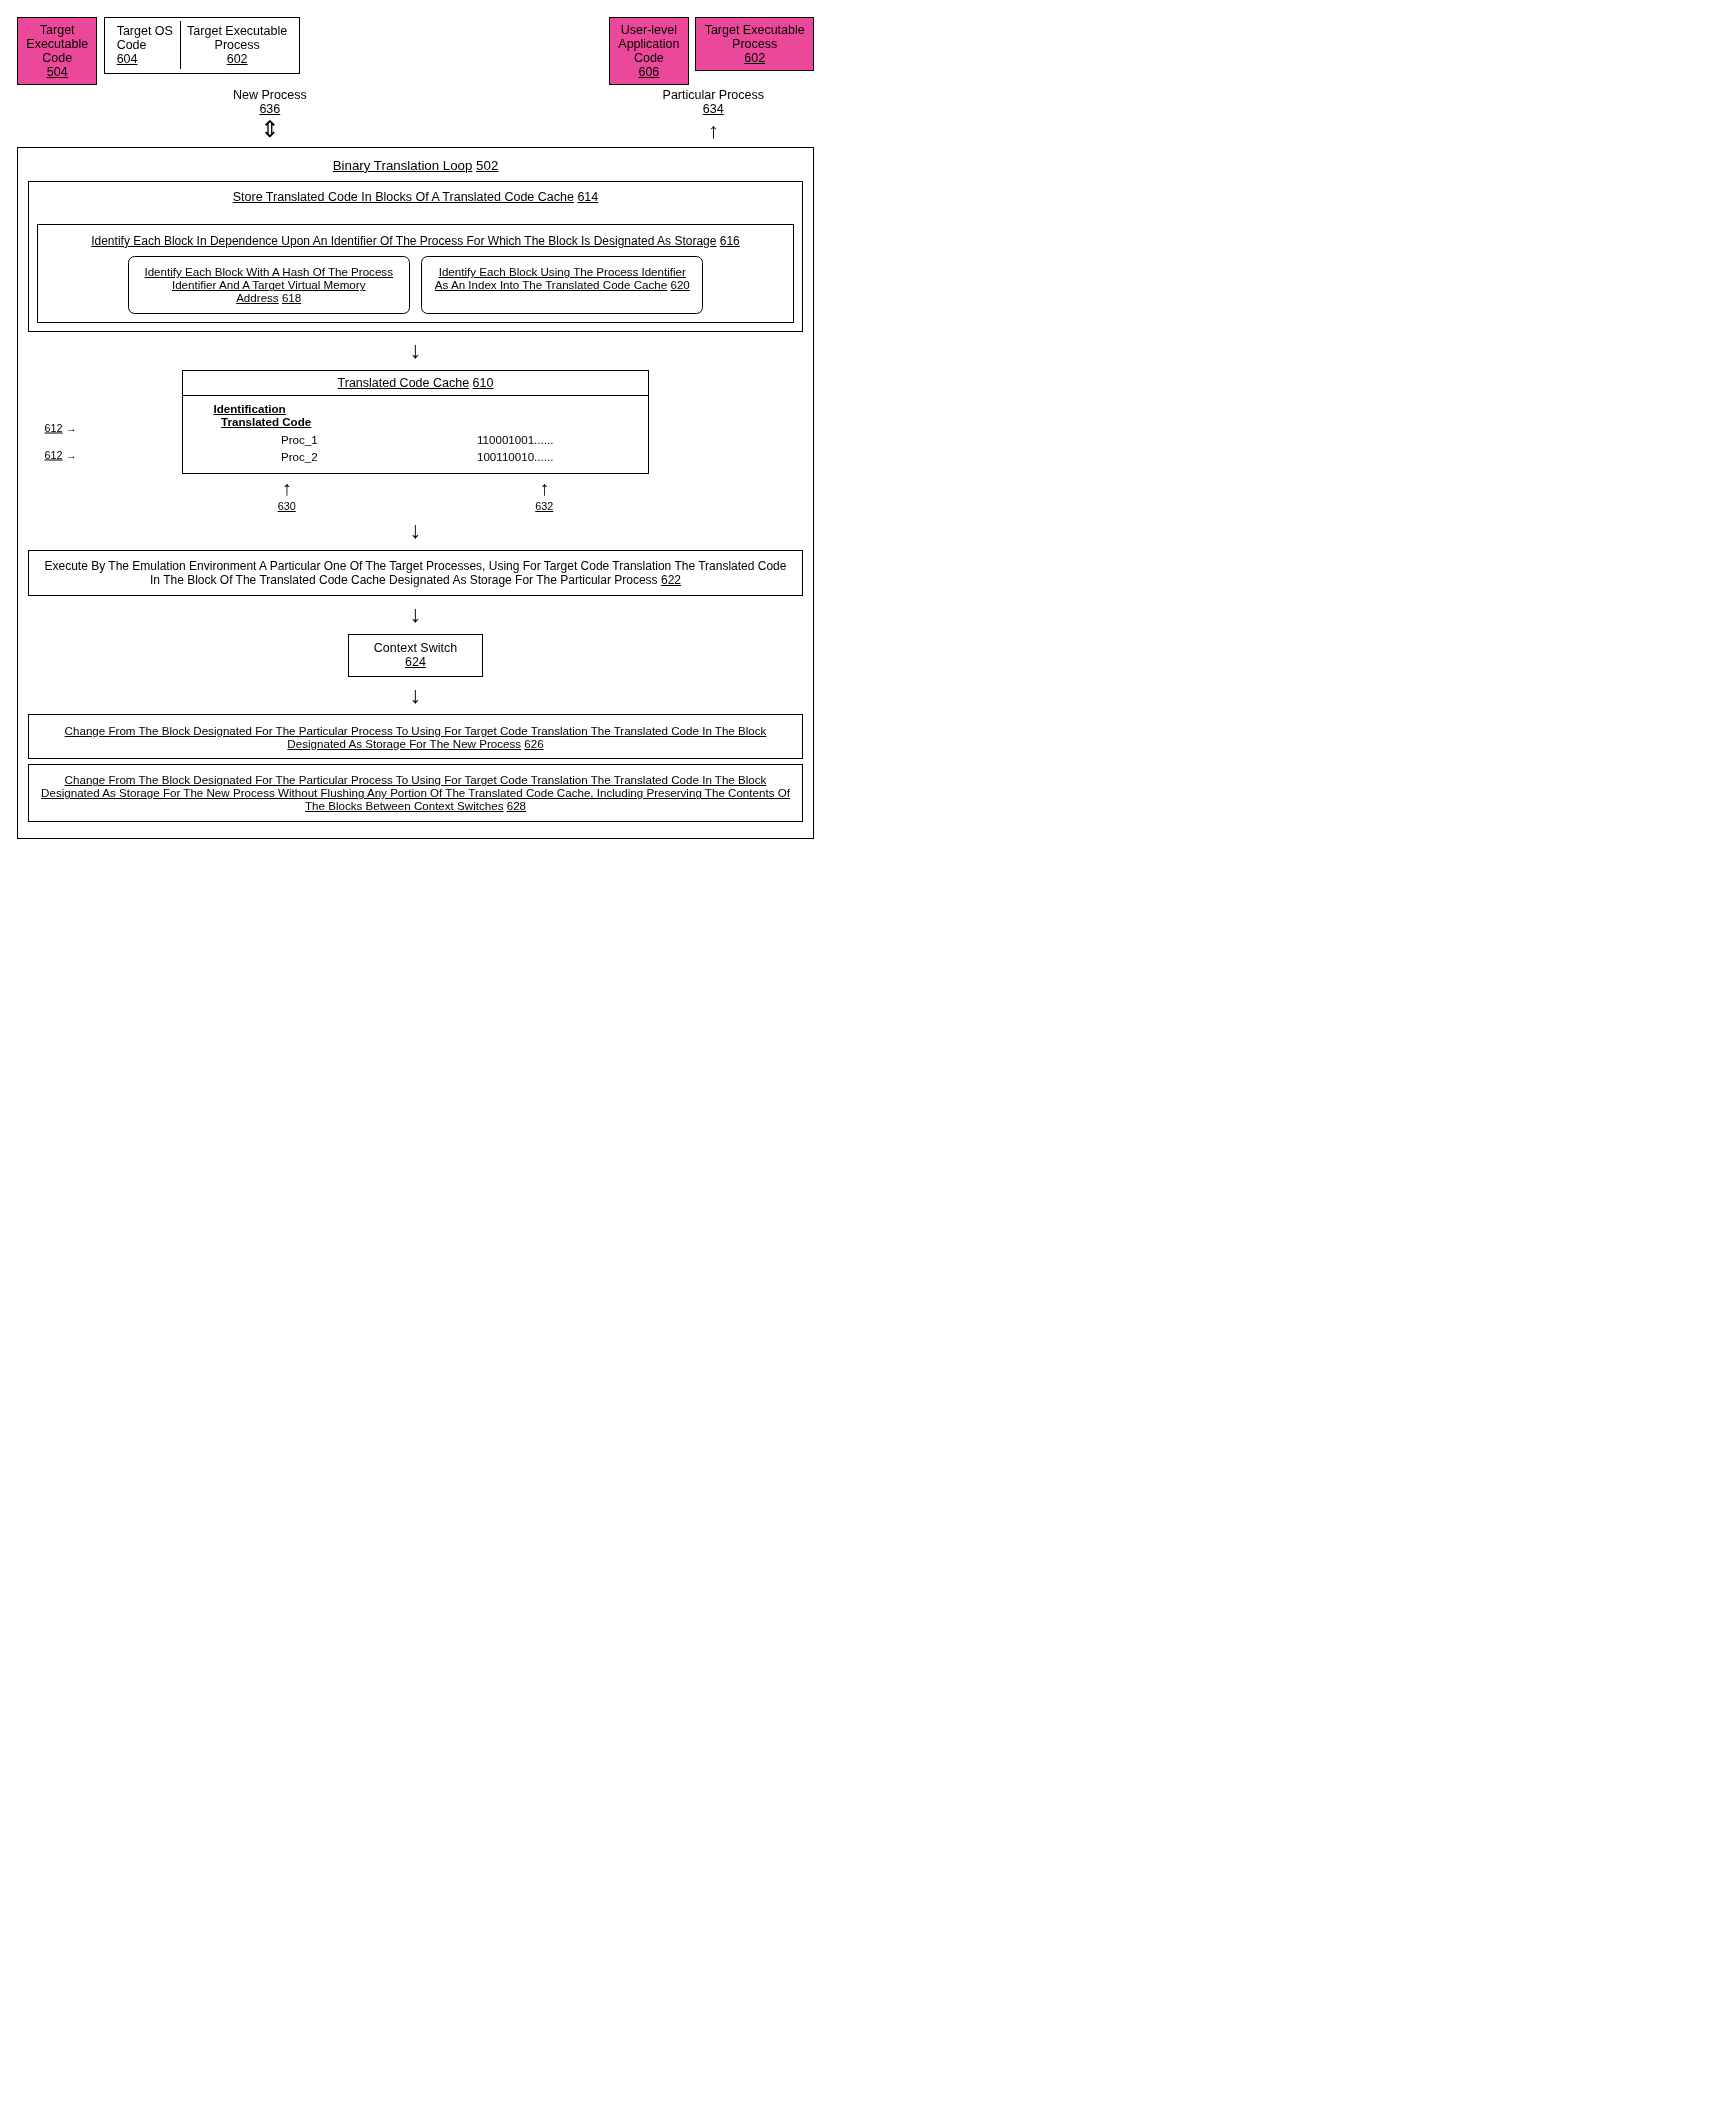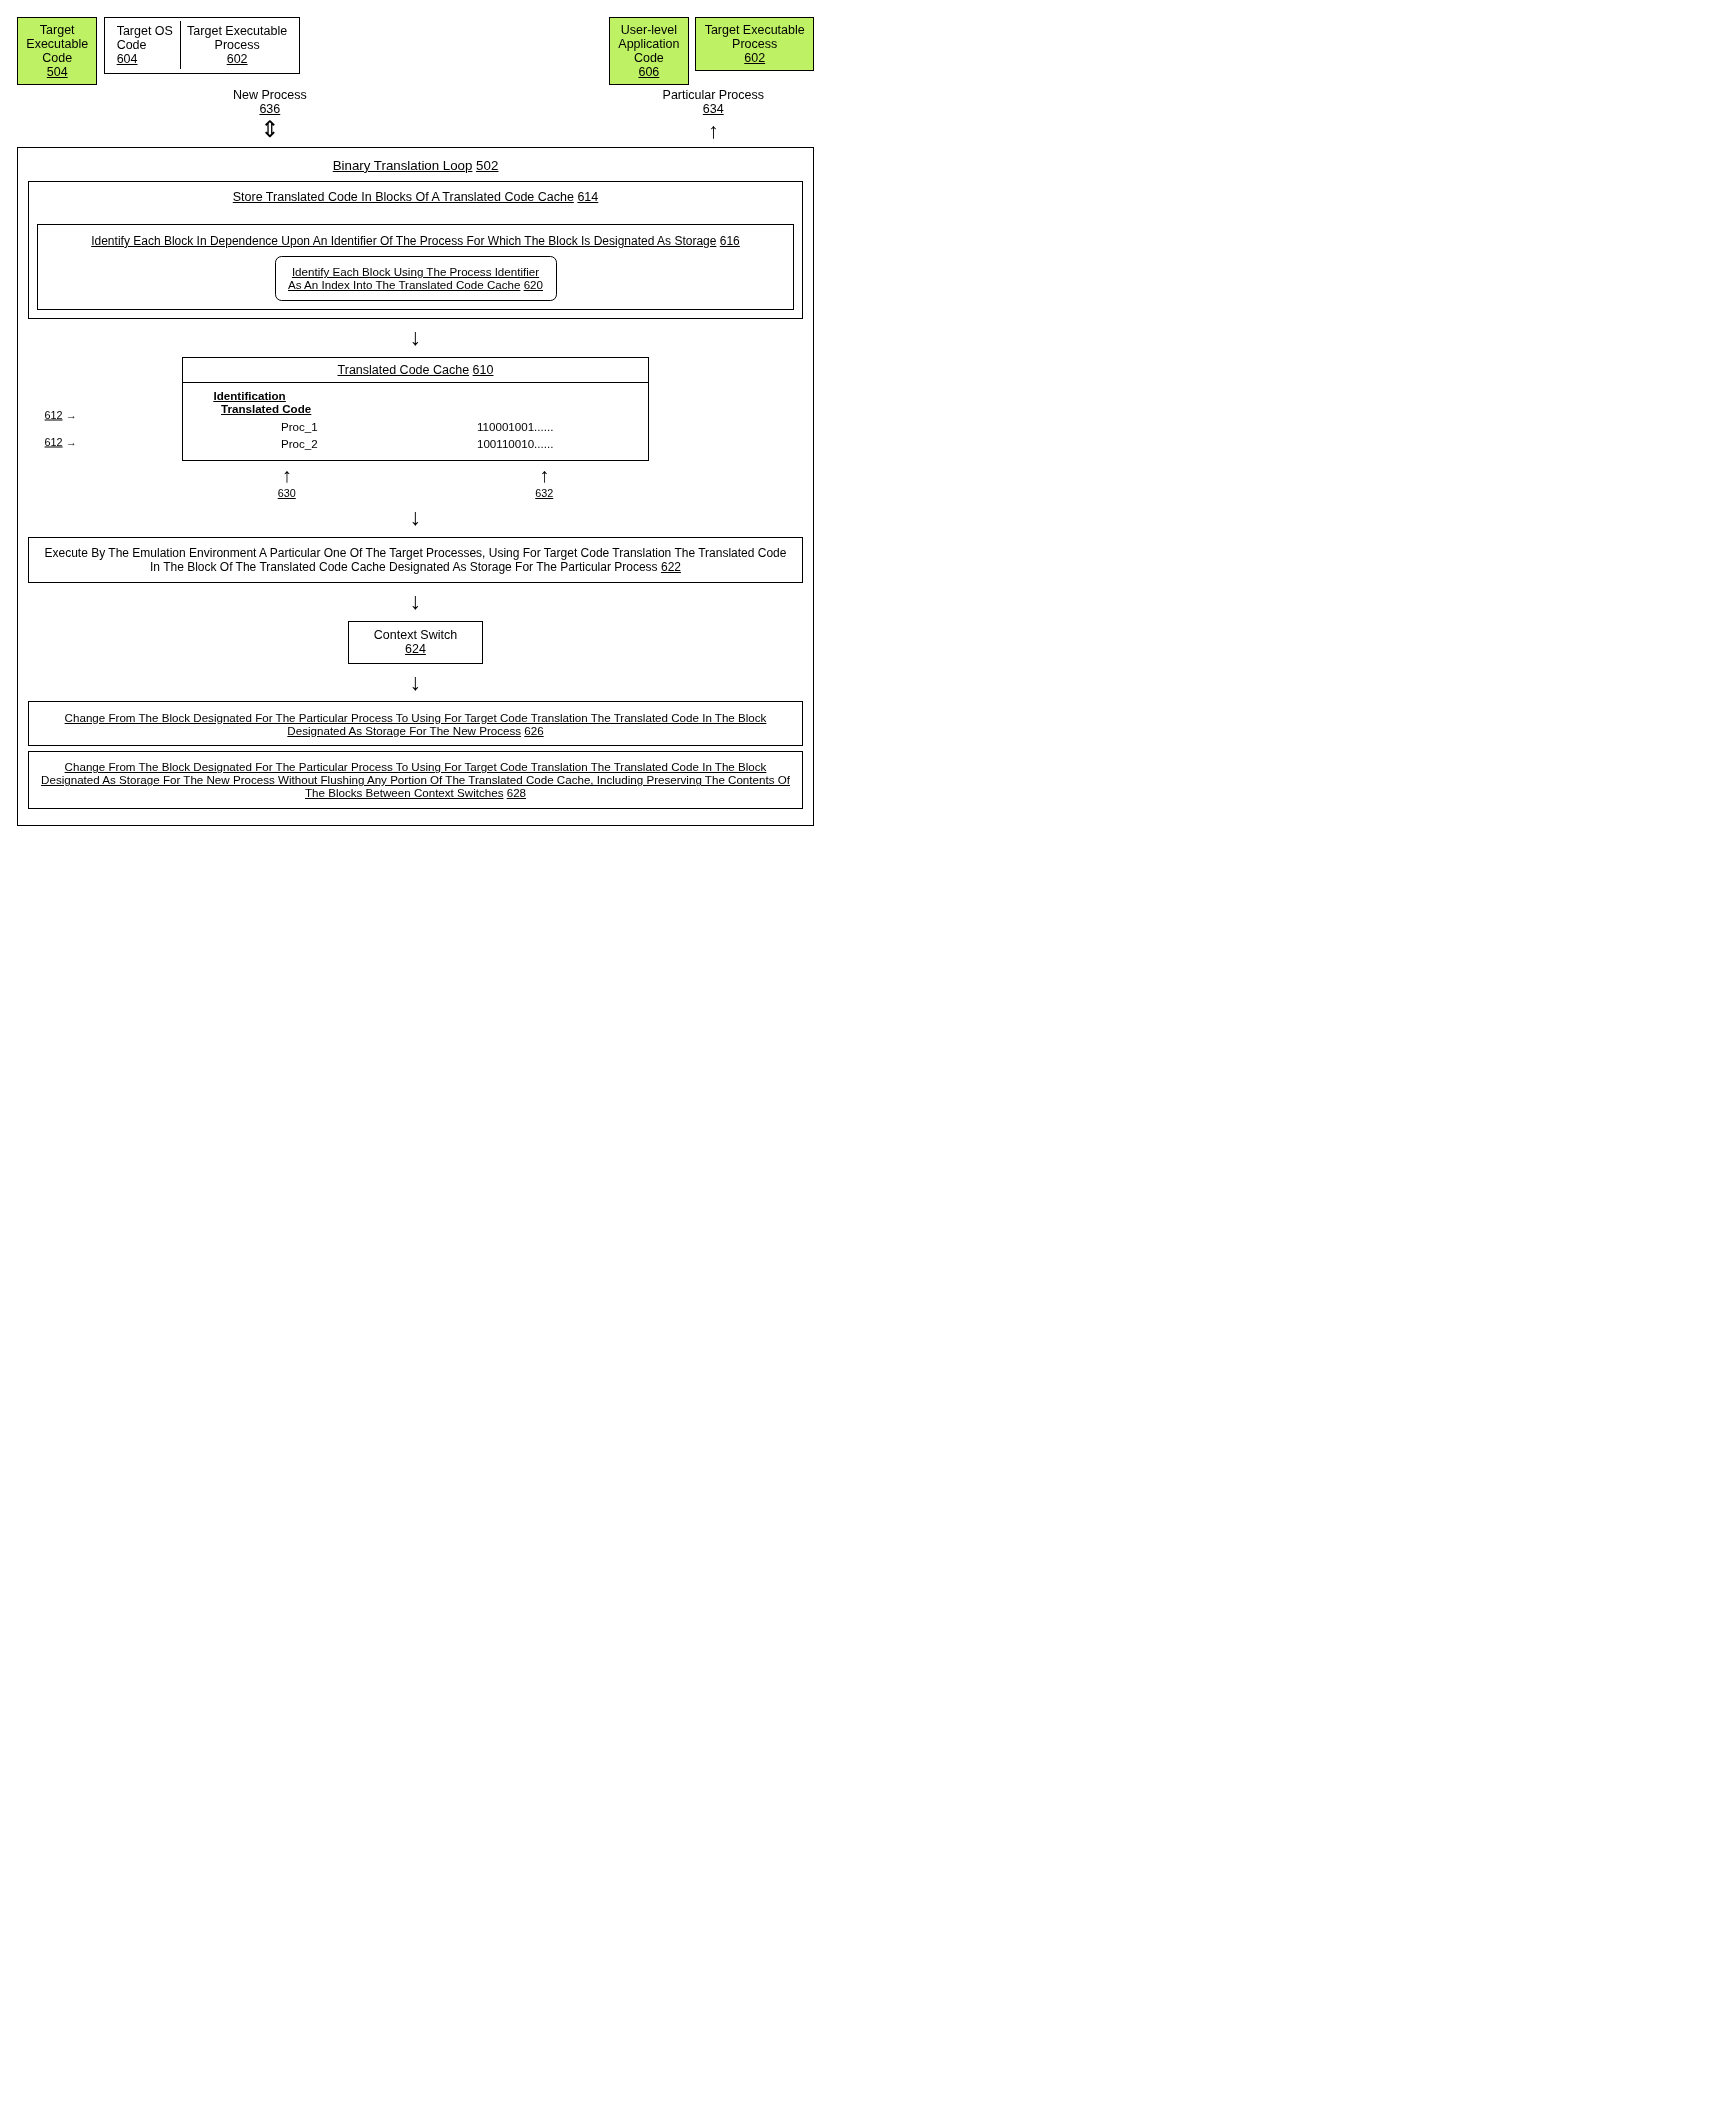--- a/index.html
+++ b/index.html
@@ -12,21 +12,21 @@
       padding: 16.6px;
     }
     .diagram {
       width: 797px;
       margin: 0 auto;
     }
     .box {
       border: 1.7px solid #000;
       padding: 5px 8.3px;
       text-align: center;
-      background: #bef264;
+      background: #ec4899;
     }
     .box-small {
       min-width: 66px;
     }
     
     .main-container {
       border: 1.7px solid #000;
       padding: 10px;
       position: relative;
     }
@@ -228,20 +228,23 @@
       <div class="store-title">
         <span>Store Translated Code In Blocks Of A Translated Code Cache</span>&nbsp;<u>614</u>
       </div>
 
       <div class="identify-outer">
         <div class="identify-title">
           <span>Identify Each Block In Dependence Upon An Identifier Of The Process For Which The Block Is Designated As Storage</span>&nbsp;<u>616</u>
         </div>
         <div class="identify-inner-row">
 
+          <div class="identify-inner-box">
+            <span>Identify Each Block With A Hash Of The Process Identifier And A Target Virtual Memory Address</span>&nbsp;<u>618</u>
+          </div>
 
           <div class="identify-inner-box">
             <span>Identify Each Block Using The Process Identifier As An Index Into The Translated Code Cache</span>&nbsp;<u>620</u>
           </div>
         </div>
       </div>
     </div>
 
     <div class="arrow-down">↓</div>
 

